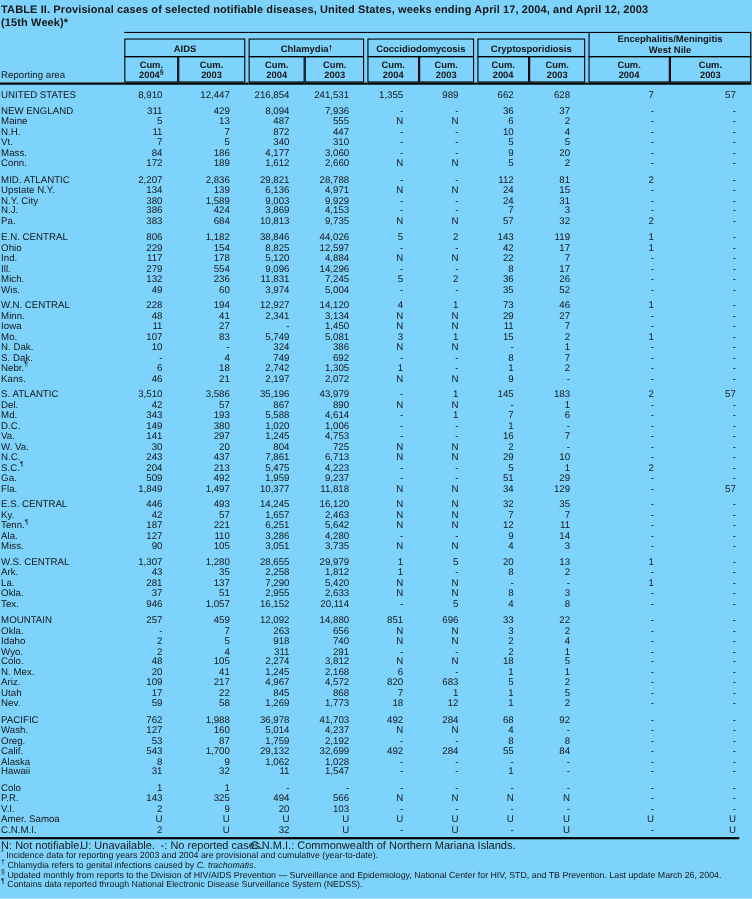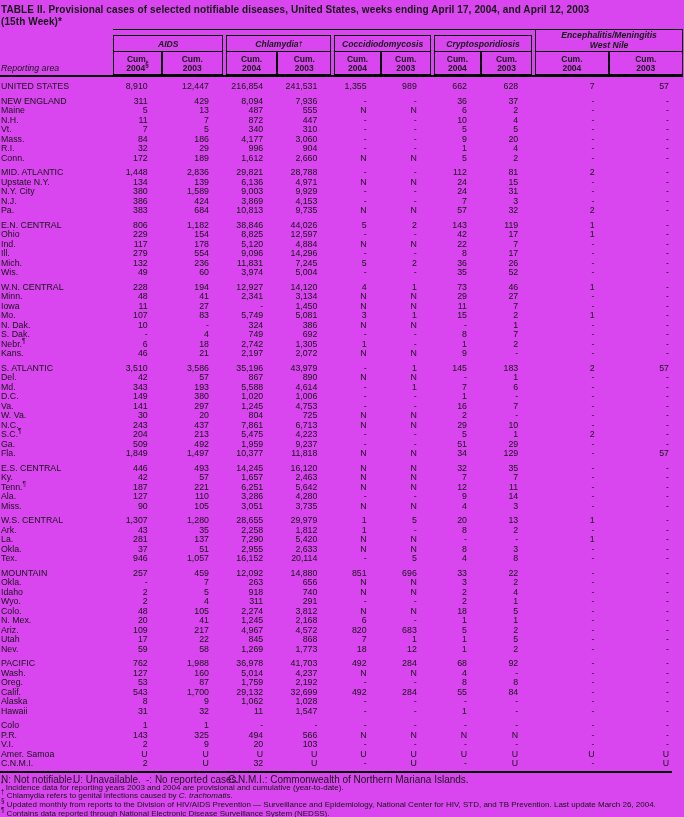--- a/index.html
+++ b/index.html
@@ -1,34 +1,34 @@
 <!DOCTYPE html>
 <html><head>
 <meta charset="utf-8">
 <style>
   html,body{margin:0;padding:0;background:#fff;}
   body{width:684px;height:817px;font-family:"Liberation Sans","DejaVu Sans",sans-serif;color:#161616;}
-  .page{position:relative;width:684px;height:817px;background:#d946ef;overflow:hidden;box-sizing:border-box;padding:4px 12px 0 0;}
+  .page{position:relative;width:684px;height:817px;background:#7dd3fc;overflow:hidden;box-sizing:border-box;padding:4px 12px 0 0;}
   .title{font-weight:bold;font-size:10px;line-height:11.5px;letter-spacing:0.1px;padding-left:1px;}
   table.tbl{border-collapse:separate;border-spacing:0;table-layout:fixed;width:683px;margin-top:2px;}
   col.cl{width:113px;}
   col.ca1{width:48px;} col.ca2{width:61px;}
   col.cc1{width:51px;} col.cc2{width:54px;}
   col.co1{width:46px;} col.co2{width:50px;}
   col.cr1{width:47px;} col.cr2{width:51px;}
   col.ce1{width:73px;} col.ce2{width:74px;}
   col.csp{width:3px;}
   thead th{padding:0;font-weight:bold;}
   tr.grp-row th{border-top:1px solid #000;vertical-align:top;}
   tr.grp-row th.nr{border-top:none;}
-  .gbox{border:1px solid #000;margin-top:5px;height:15px;display:flex;align-items:center;justify-content:center;font-size:8.6px;font-weight:bold;white-space:nowrap;font-style:italic;}
+  .gbox{border:1px solid #000;margin-top:5px;height:15px;display:flex;align-items:center;justify-content:center;font-size:8.6px;font-weight:bold;white-space:nowrap;}
   .gbox.wn{margin-top:0;border-top:none;height:21px;flex-direction:column;line-height:9.6px;}
   tr.cum-row th{vertical-align:bottom;border-bottom:2px solid #000;}
   .cbox{border:1px solid #000;margin-top:-1px;height:22px;display:flex;flex-direction:column;align-items:center;justify-content:flex-end;font-size:8.5px;font-weight:bold;line-height:9.6px;}
-  th.ra{font-size:8.8px;font-weight:normal;text-align:left;vertical-align:bottom;padding:0 0 2px 1px;font-style:italic;}
+  th.ra{font-size:8.8px;font-weight:normal;text-align:left;vertical-align:bottom;padding:0 0 2px 1px;}
   tbody td{font-size:8.8px;line-height:9.5px;padding:0;white-space:nowrap;overflow:visible;}
   td.v{text-align:right;padding-right:14px;}
   td.area{text-align:left;padding-left:1px;}
   tr.sec-start td{padding-top:5px;}
   sup.mk{font-size:6.3px;vertical-align:super;line-height:0;}
   .foot{margin-top:2px;border-top:2.5px solid #000;padding-top:2px;padding-left:1px;}
   .legend{font-size:10px;line-height:9px;white-space:nowrap;}
   .legend span{display:inline-block;}
   .legend span:nth-child(1){width:72px;}
   .legend span:nth-child(2){width:73px;}
@@ -253,56 +253,39 @@
           <td class="v">-</td>
           <td class="v">-</td>
           <td></td>
           <td class="v">9</td>
           <td class="v">20</td>
           <td></td>
           <td class="v">-</td>
           <td class="v">-</td>
         </tr>
         <tr>
-          <td class="area">R.I.</td>
-          <td class="v">32</td>
-          <td class="v">29</td>
-          <td></td>
-          <td class="v">996</td>
-          <td class="v">904</td>
-          <td></td>
-          <td class="v">-</td>
-          <td class="v">-</td>
-          <td></td>
-          <td class="v">1</td>
-          <td class="v">4</td>
-          <td></td>
-          <td class="v">-</td>
-          <td class="v">-</td>
-        </tr>
-        <tr>
           <td class="area">Conn.</td>
           <td class="v">172</td>
           <td class="v">189</td>
           <td></td>
           <td class="v">1,612</td>
           <td class="v">2,660</td>
           <td></td>
           <td class="v">N</td>
           <td class="v">N</td>
           <td></td>
           <td class="v">5</td>
           <td class="v">2</td>
           <td></td>
           <td class="v">-</td>
           <td class="v">-</td>
         </tr>
         <tr class="sec-start">
           <td class="area">MID. ATLANTIC</td>
-          <td class="v">1,448</td>
+          <td class="v">2,207</td>
           <td class="v">2,836</td>
           <td></td>
           <td class="v">29,821</td>
           <td class="v">28,788</td>
           <td></td>
           <td class="v">-</td>
           <td class="v">-</td>
           <td></td>
           <td class="v">112</td>
           <td class="v">81</td>

